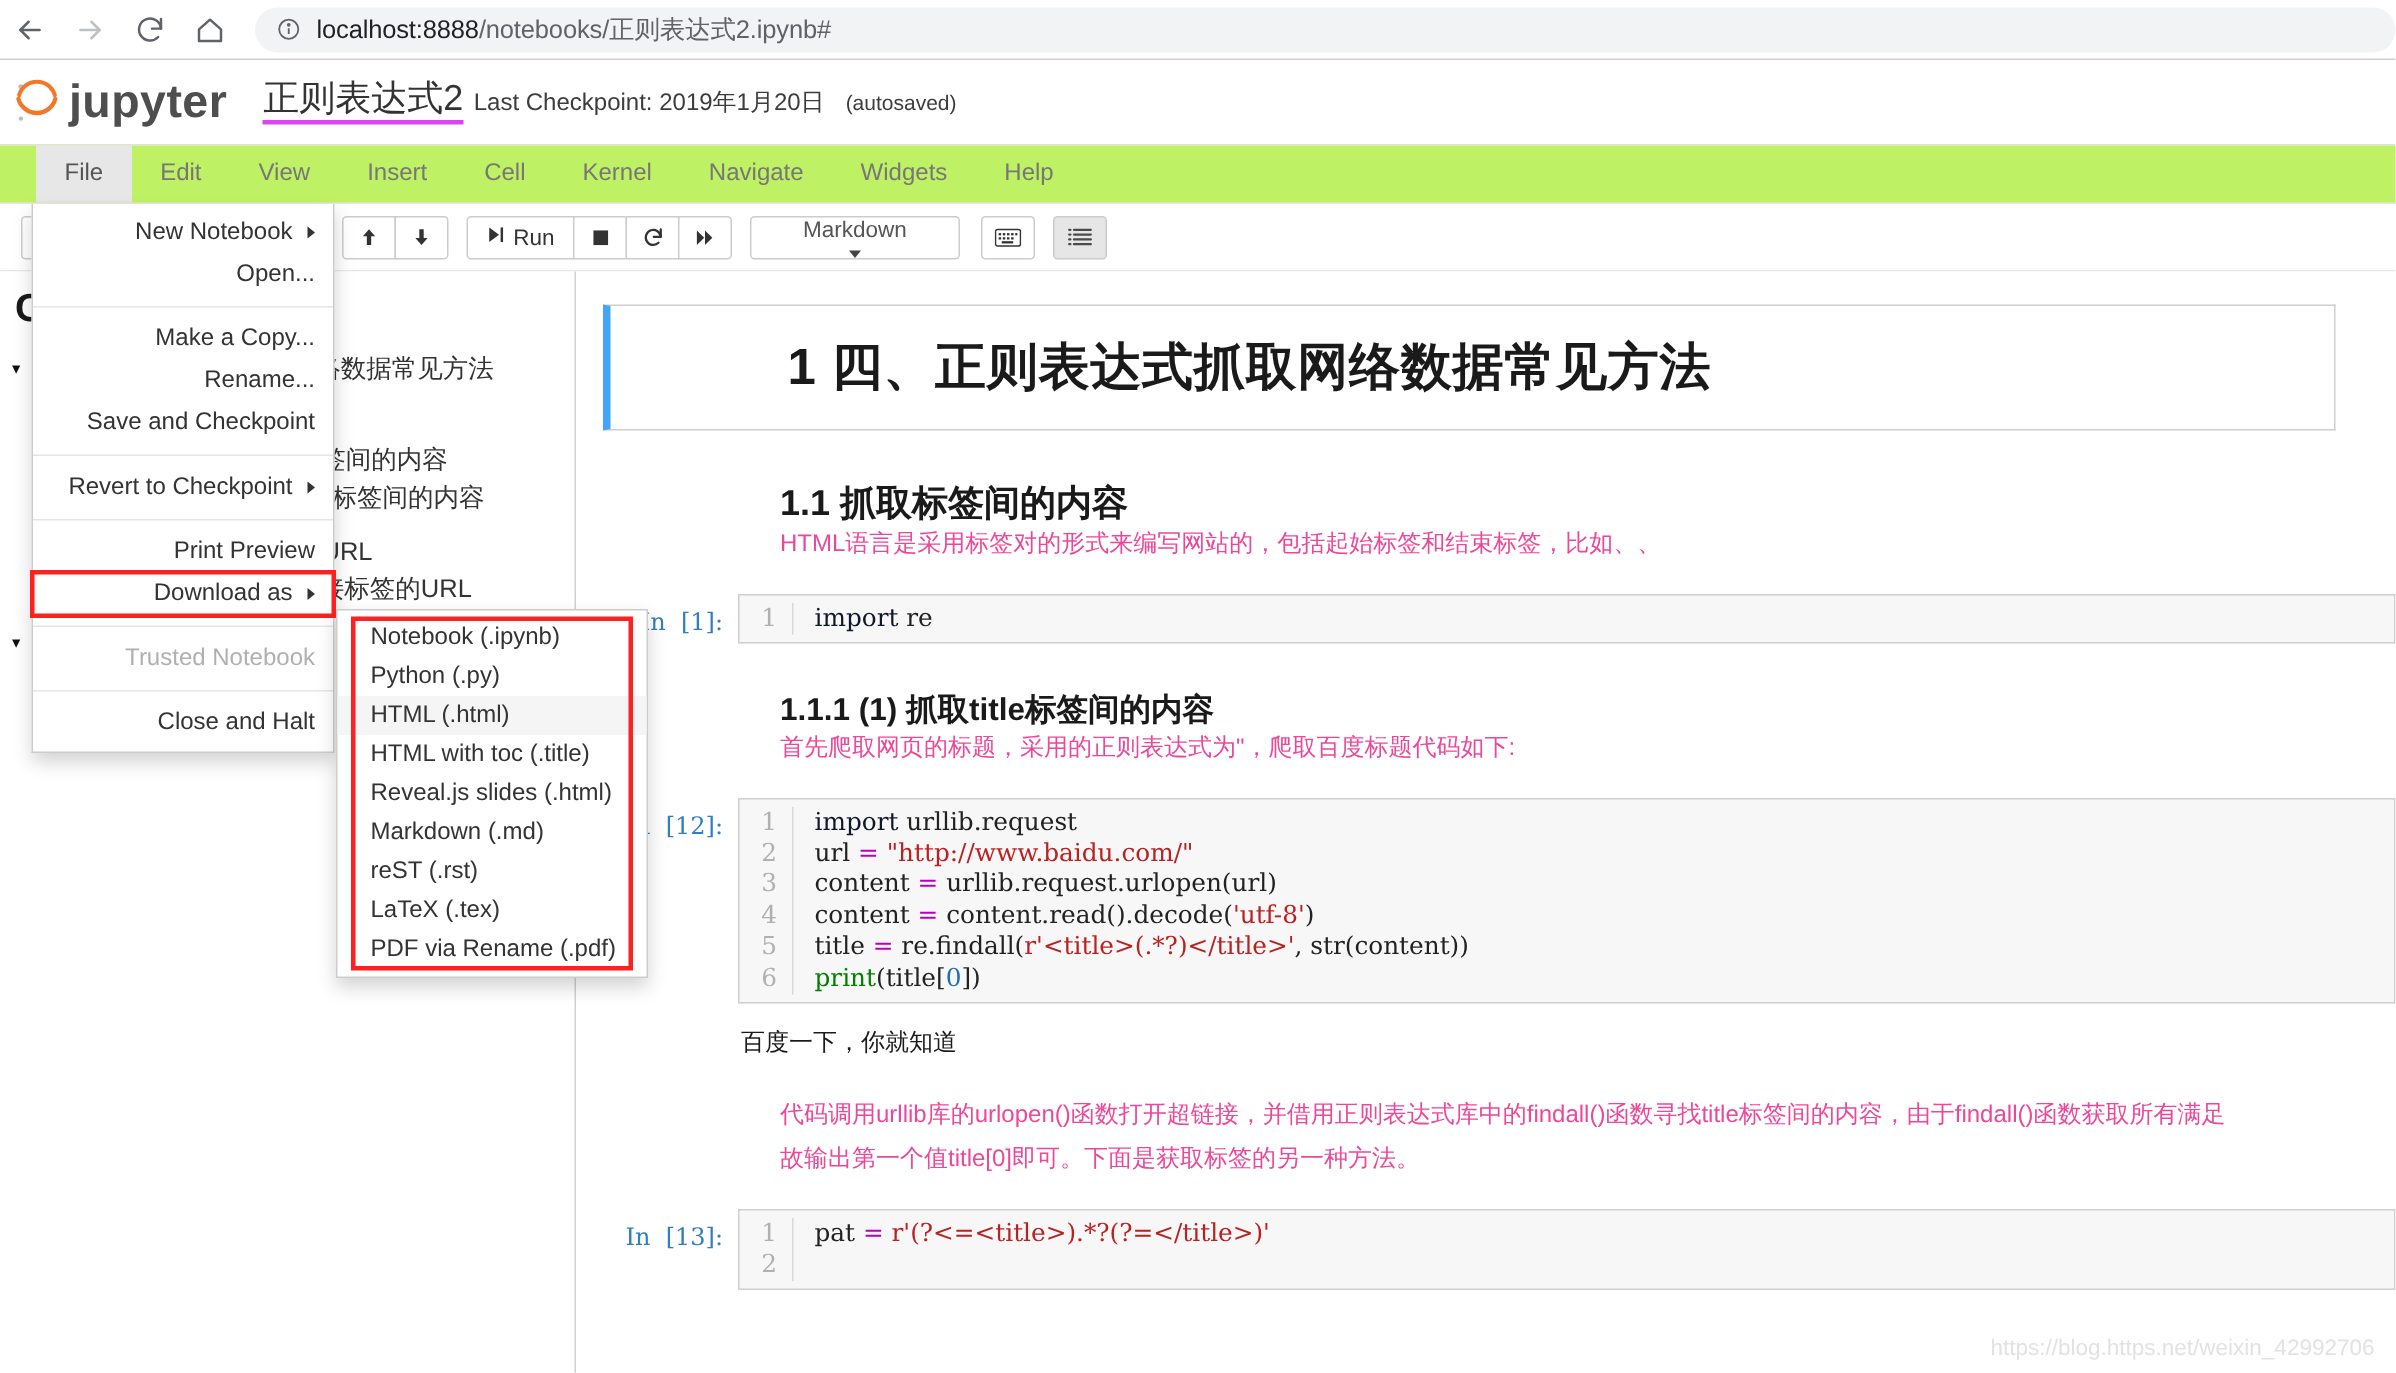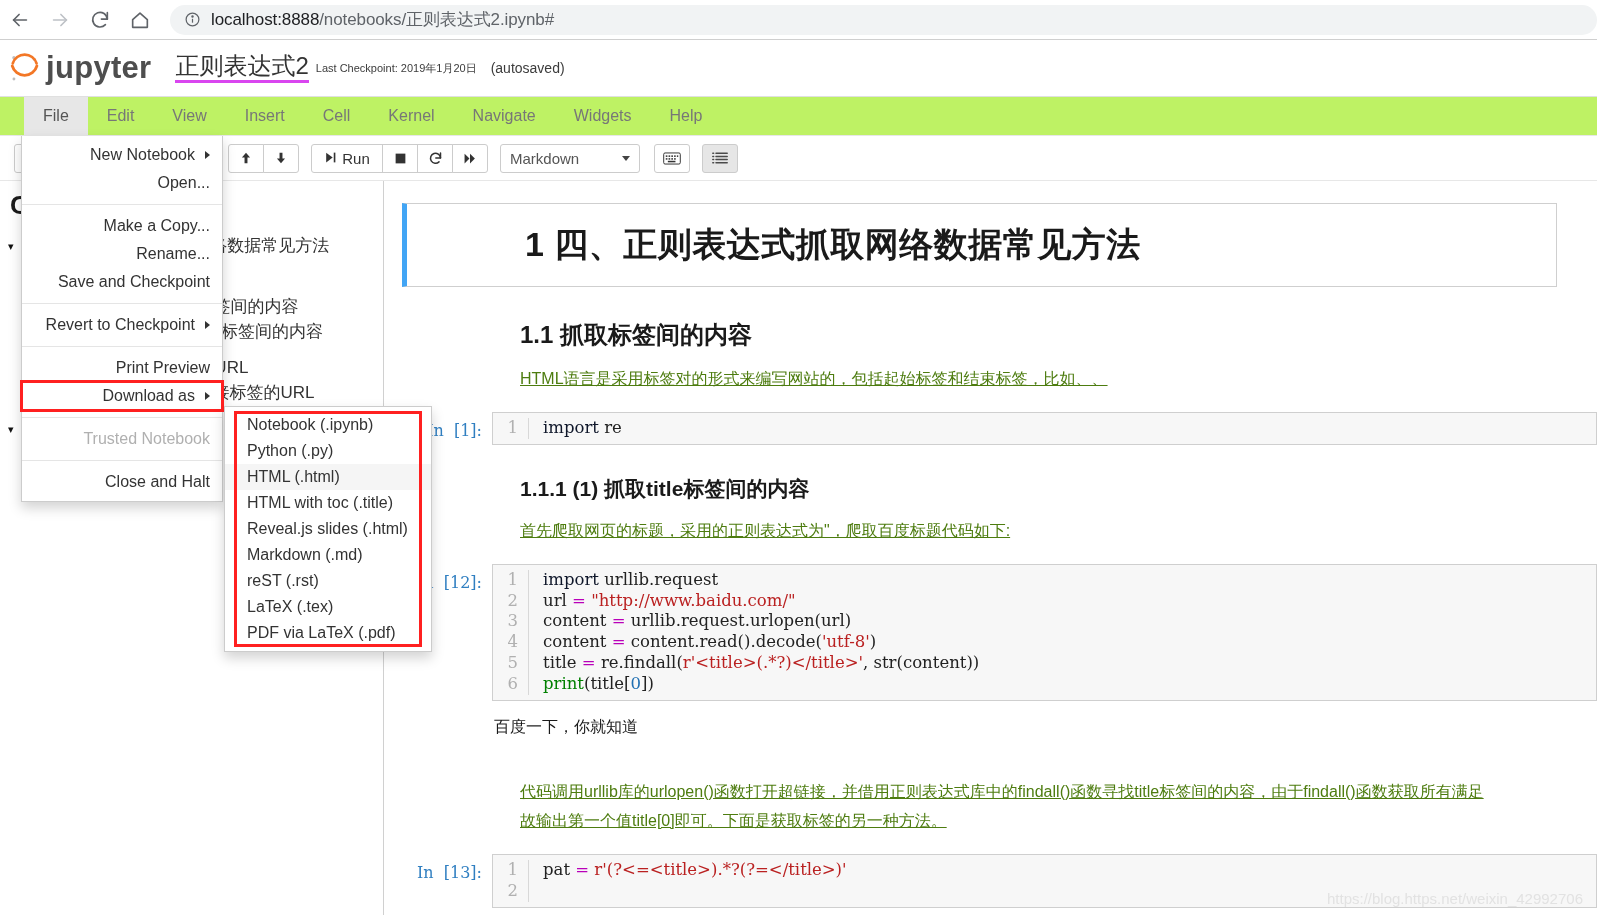--- a/index.html
+++ b/index.html
@@ -65,21 +65,21 @@
     letter-spacing: 0.3px;
   }
   #nb-name {
     font-size: 24px;
     color: #333333;
     margin-left: 24px;
     border-bottom: 3px solid #d946ef;
     line-height: 1.1;
   }
   #checkpoint {
-    font-size: 11px;
+    font-size: 16px;
     color: #3c3c3c;
     margin-left: 7px;
   }
   #autosaved {
     font-size: 14px;
     color: #3c3c3c;
     margin-left: 14px;
   }
 
   
@@ -135,20 +135,21 @@
     width: 140px; height: 29px;
     border: 1px solid #cccccc;
     border-radius: 3px;
     background: #ffffff;
     display: flex; align-items: center;
     justify-content: space-between;
     padding: 0 9px;
     font-size: 15px;
     color: #555555;
     margin-right: 14px;
+    flex-direction: column;
   }
   #cell-type-select .caret {
     border-left: 4px solid transparent;
     border-right: 4px solid transparent;
     border-top: 5px solid #444;
   }
 
   
   #toc-panel {
     position: absolute; left: 0; top: 181px;
@@ -217,27 +218,26 @@
     font-weight: bold;
     color: #1a1a1a;
   }
   h3.nb-h3 {
     margin: 30px 0 0 136px;
     font-size: 21px;
     font-weight: bold;
     color: #1a1a1a;
   }
   p.nb-p {
-    margin: 16px 40px 0 136px;
+    margin: 0 40px 0 136px;
     font-size: 16px;
-    color: #4d7c0f;
+    color: #ec4899;
     line-height: 1.55;
     white-space: nowrap;
     overflow: hidden;
-    text-decoration: underline;
   }
   p.nb-out {
     margin: 16px 40px 0 110px;
     font-size: 16px;
     color: #1a1a1a;
     font-family: "DejaVu Serif", serif;
   }
 
   
   .code-cell {
@@ -703,16 +703,16 @@
 
 <div id="download-submenu">
   <div class="dl-item">Notebook (.ipynb)</div>
   <div class="dl-item">Python (.py)</div>
   <div class="dl-item hover">HTML (.html)</div>
   <div class="dl-item">HTML with toc (.title)</div>
   <div class="dl-item">Reveal.js slides (.html)</div>
   <div class="dl-item">Markdown (.md)</div>
   <div class="dl-item">reST (.rst)</div>
   <div class="dl-item">LaTeX (.tex)</div>
-  <div class="dl-item">PDF via LaTeX (.pdf)</div>
+  <div class="dl-item">PDF via Rename (.pdf)</div>
 </div>
 
 <div id="watermark">https://blog.https.net/weixin_42992706</div>
 
 </body></html>

